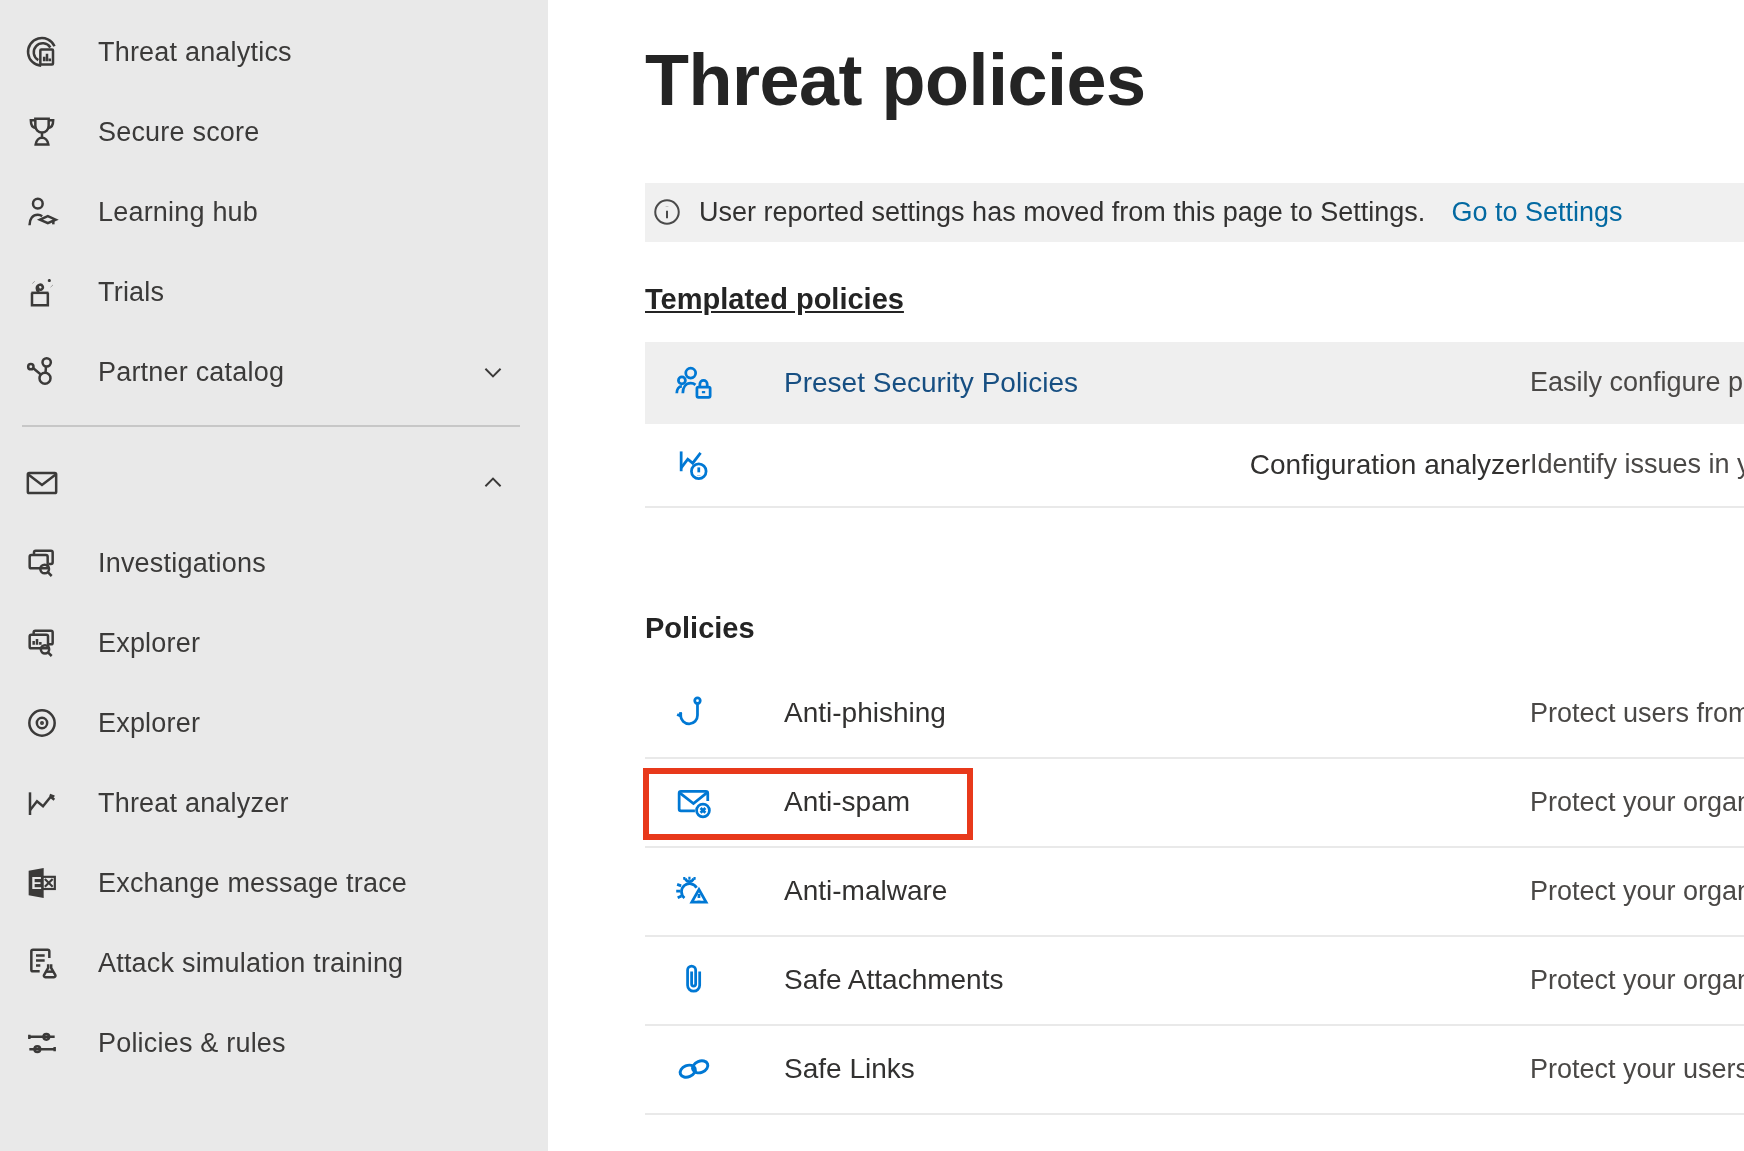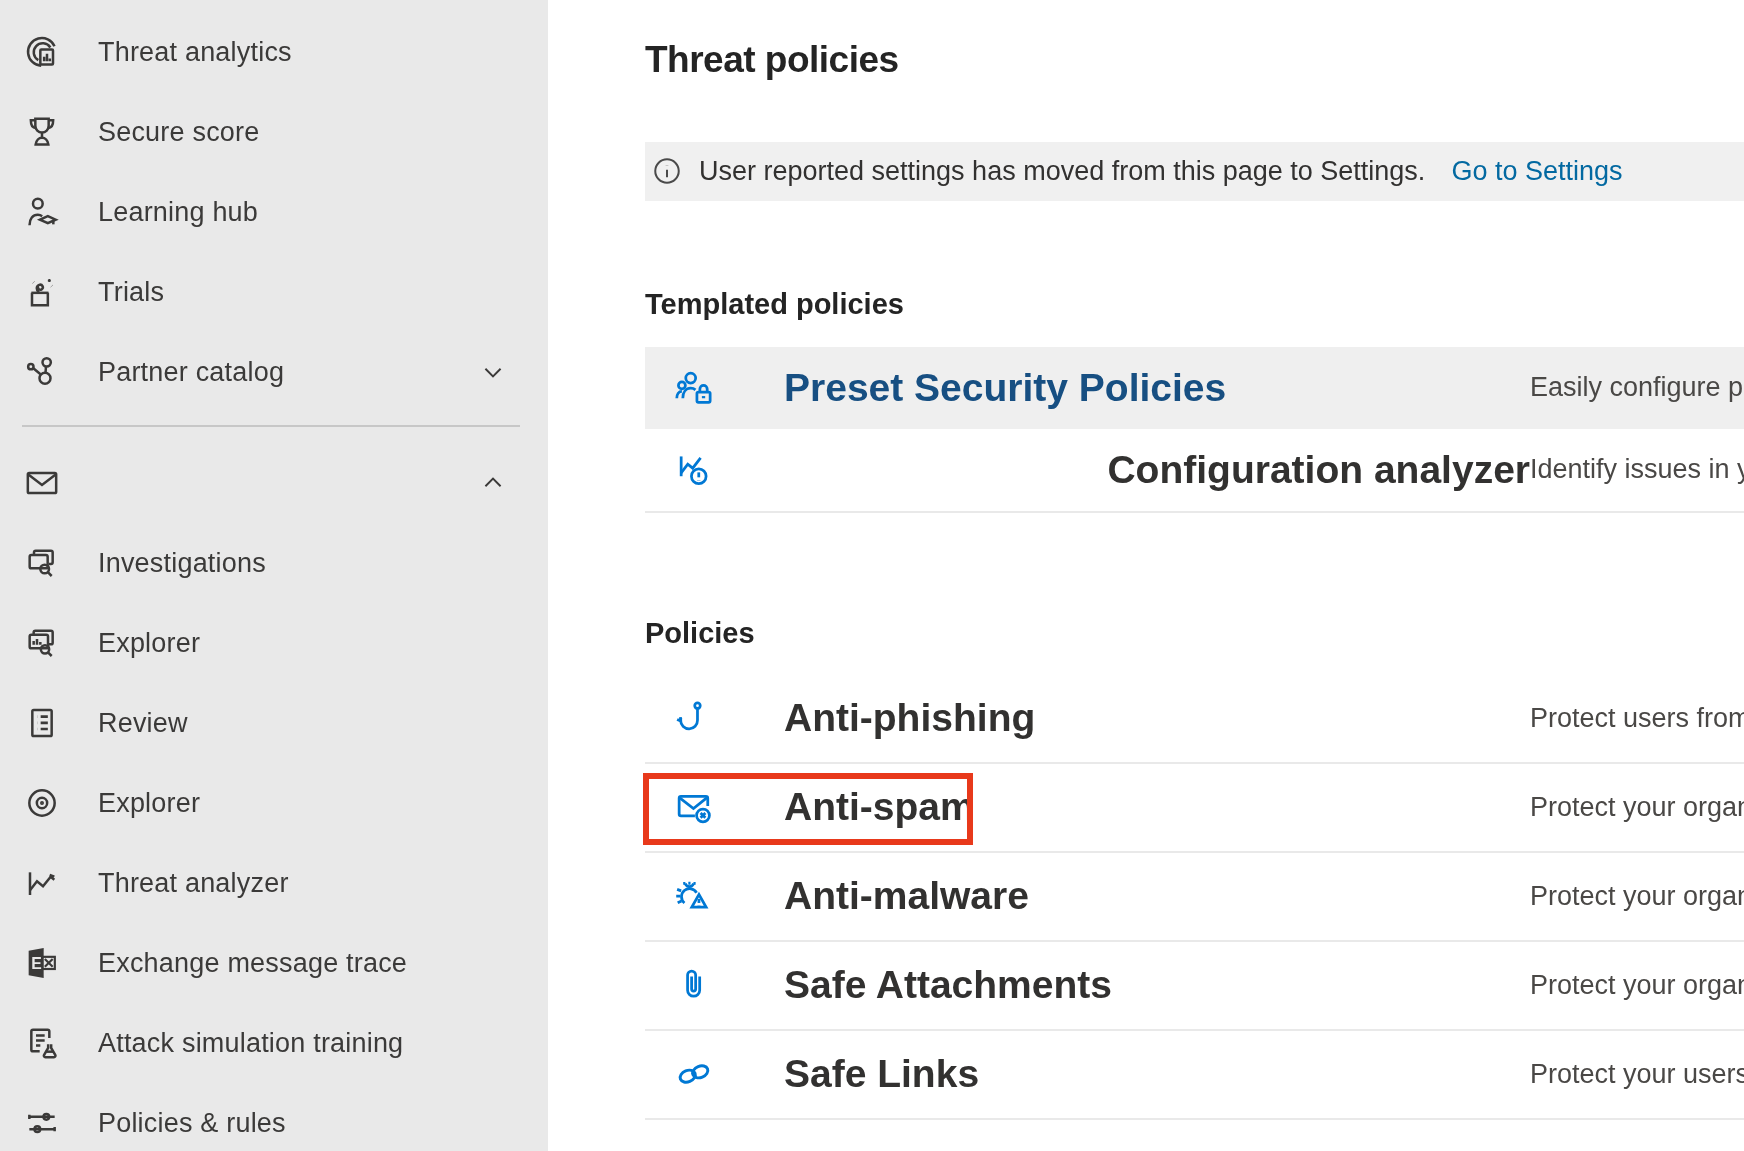--- a/index.html
+++ b/index.html
@@ -19,43 +19,43 @@
     padding-left:22px;gap:36px;position:relative;cursor:pointer;
   }
   .nav-item .nav-icon{width:40px;height:40px;flex:0 0 40px;color:#3b3a39;display:flex;align-items:center;justify-content:center;}
   .nav-item .nav-label{font-size:27px;color:#3b3a39;letter-spacing:.2px;white-space:nowrap;}
   .nav-item.bold .nav-label{font-weight:700;color:#2b2a29;}
   .nav-chevron{position:absolute;right:42px;top:50%;transform:translateY(-50%);width:26px;height:26px;color:#3b3a39;}
   .sidebar-divider{height:2px;background:#c7c7c7;margin:13px 28px 16px 22px;}
   
   .main{position:absolute;left:548px;top:0;right:0;bottom:0;padding-left:97px;box-sizing:border-box;}
   .page-title{
-    margin:38px 0 0 0;font-size:37px;line-height:1.18;font-weight:700;color:#242424;letter-spacing:-.5px;
+    margin:38px 0 0 0;font-size:72px;line-height:1.18;font-weight:700;color:#242424;letter-spacing:-.5px;
   }
   .info-banner{
     margin-top:60px;height:59px;background:#f0f0f0;
     display:flex;align-items:center;gap:17px;padding-left:7px;box-sizing:border-box;
   }
   .info-icon{width:30px;height:30px;color:#4a4a4a;flex:0 0 30px;}
   .info-text{font-size:27px;color:#323130;white-space:nowrap;}
   .info-link{font-size:27px;color:#0369a1;margin-left:9px;white-space:nowrap;cursor:pointer;}
   .section-heading{margin:0;font-size:29px;font-weight:700;color:#242424;}
-  .heading-templated{margin-top:87px;}
+  .heading-templated{margin-top:41px;text-decoration:underline;}
   .heading-policies{margin-top:104px;}
   .rows{margin-top:26px;}
   .rows-policies{margin-top:25px;}
   .policy-row{
     display:flex;align-items:center;height:82px;position:relative;cursor:pointer;
   }
   .rows-policies .policy-row{height:87px;border-bottom:2px solid #e9e9e9;}
   .policy-row.highlight{background:#efefef;}
   .policy-row.divider{border-bottom:2px solid #e9e9e9;text-align:right;}
   .row-icon-cell{width:139px;flex:0 0 139px;box-sizing:border-box;padding-left:27px;display:flex;align-items:center;}
   .row-icon{width:44px;height:44px;color:#0078d4;}
-  .row-label{width:746px;flex:0 0 746px;font-size:39px;font-weight:700;color:#323130;white-space:nowrap;}
+  .row-label{width:746px;flex:0 0 746px;font-size:28px;font-weight:400;color:#323130;white-space:nowrap;}
   .row-label.link{color:#174f82;}
   .row-desc{flex:1 1 auto;font-size:27px;color:#4a4846;white-space:nowrap;overflow:hidden;}
   .red-annotation{
     position:absolute;left:-2px;top:9px;width:330px;height:72px;box-sizing:border-box;
     border:6px solid #e8391b;pointer-events:none;z-index:5;
   }
   svg{display:block;}
 </style>
 </head>
 <body>
@@ -163,29 +163,20 @@
         <path d="M7 7V5.6a1 1 0 0 1 1-1h9.4a1 1 0 0 1 1 1v6.2a1 1 0 0 1-1 1h-1.4"></path>
         <rect x="4.6" y="7" width="11" height="8.2" rx="1"></rect>
         <path d="M7 13v-2.2M9 13V9.6M11 13v-1.6"></path>
         <circle cx="13.8" cy="15.8" r="2.5"></circle>
         <path d="M15.6 17.6l2.2 2.2"></path>
       </svg>
     </span>
     <span class="nav-label">Explorer</span>
   </div>
 
-  <div class="nav-item">
-    <span class="nav-icon">
-      <svg viewBox="0 0 24 24" width="40" height="40" fill="none" stroke="currentColor" stroke-width="1.5">
-        <rect x="6.2" y="4.2" width="11.6" height="15.6" rx="0.8"></rect>
-        <path d="M9 8.2h.1M11.2 8.2h4.3M9 11.9h.1M11.2 11.9h4.3M9 15.6h.1M11.2 15.6h4.3" stroke-width="1.6"></path>
-      </svg>
-    </span>
-    <span class="nav-label">Review</span>
-  </div>
 
   <div class="nav-item">
     <span class="nav-icon">
       <svg viewBox="0 0 24 24" width="40" height="40" fill="none" stroke="currentColor" stroke-width="1.5">
         <circle cx="12" cy="12" r="7.6"></circle>
         <circle cx="12" cy="12" r="3.1"></circle>
         <circle cx="12" cy="12" r="0.5" stroke-width="1.4"></circle>
       </svg>
     </span>
     <span class="nav-label">Explorer</span>

